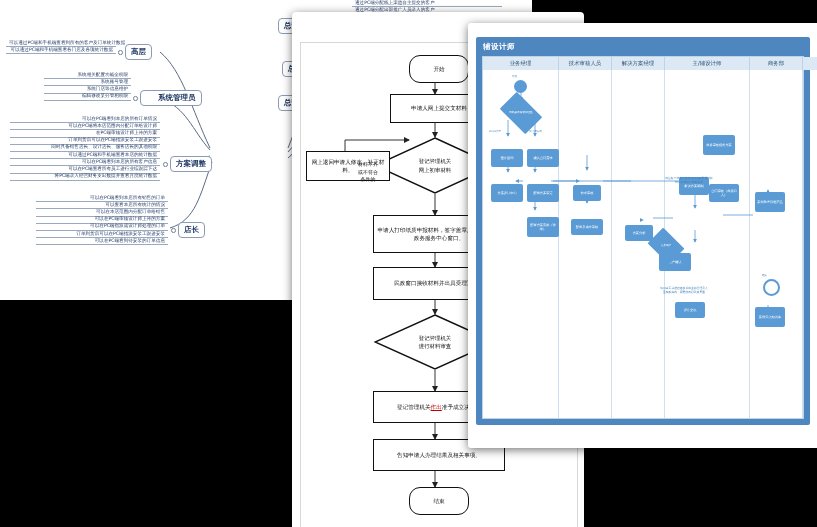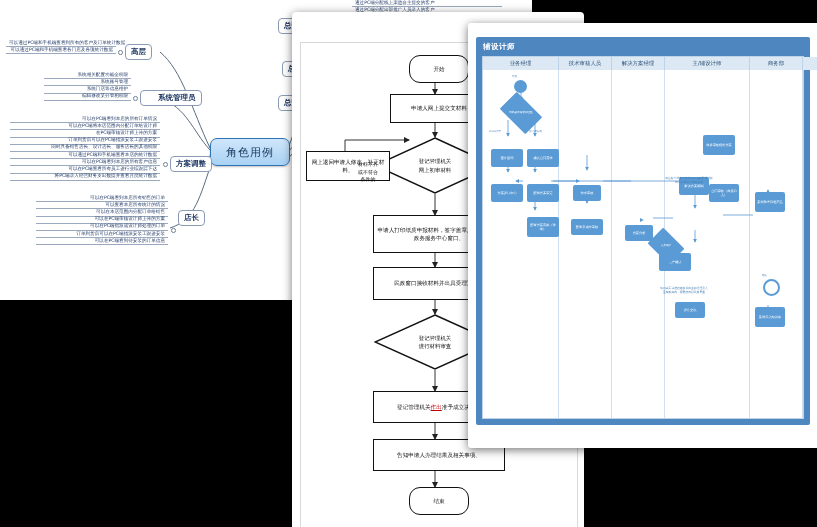--- a/index.html
+++ b/index.html
@@ -104,23 +104,20 @@
         <path d="M218,158 C200,120 190,80 168,62"></path>
         <path d="M218,160 C200,140 195,118 168,108"></path>
         <path d="M218,166 C205,170 200,172 178,172"></path>
         <path d="M220,172 C208,205 204,230 178,238"></path>
         <path d="M296,158 C316,110 320,58 330,38"></path>
         <path d="M296,162 C318,140 322,88 330,78"></path>
         <path d="M296,168 C318,150 324,115 330,110"></path>
       </g>
     </svg>
 
-    <div class="mm-root">
-      <span>角色用例</span>
-    </div>
 
     <div class="mm-node" style="left:133px;top:54px;">
       <span>高层</span>
     </div>
     <div class="mm-dot" style="left:126px;top:60px;"></div>
     <div class="mm-leafgrp left" style="left:14px;top:50px;width:110px;">
       <div class="mm-leaf">可以通过PC端和手机端查看到所有的客户及订单统计数据</div>
       <div class="mm-leaf">可以通过PC端和手机端查看各门店及各项统计数据</div>
     </div>
 
@@ -144,21 +141,21 @@
       <div class="mm-leaf">可以在PC端将本店范围内分配订单给设计师</div>
       <div class="mm-leaf">在PC端审核设计师上传的方案</div>
       <div class="mm-leaf">订单到货后可以在PC端指派安装工跟进安装</div>
       <div class="mm-leaf">同时具备销售店长、设计店长、服务店长的其他权限</div>
       <div class="mm-leaf">可以通过PC端和手机端查看本店的统计数据</div>
       <div class="mm-leaf">可以在PC端看到本店的所有客户信息</div>
       <div class="mm-leaf">可以在PC端查看所有员工进行业绩跟踪下达</div>
       <div class="mm-leaf">将PC端录入经营财务支出数据并查看月度统计数据</div>
     </div>
 
-    <div class="mm-node" style="left:186px;top:220px;">
+    <div class="mm-node" style="left:186px;top:232px;">
       <span>店长</span>
     </div>
     <div class="mm-dot" style="left:179px;top:238px;"></div>
     <div class="mm-leafgrp left" style="left:44px;top:205px;width:132px;">
       <div class="mm-leaf">可以在PC端看到本店所有销售的订单</div>
       <div class="mm-leaf">可以查看本店所有统计的情况</div>
       <div class="mm-leaf">可以在本店范围内分配订单给销售</div>
       <div class="mm-leaf">可以在PC端审核设计师上传的方案</div>
       <div class="mm-leaf">可以在PC端指派需设计师处理的订单</div>
       <div class="mm-leaf">订单到货后可以在PC端指派安装工跟进安装</div>

